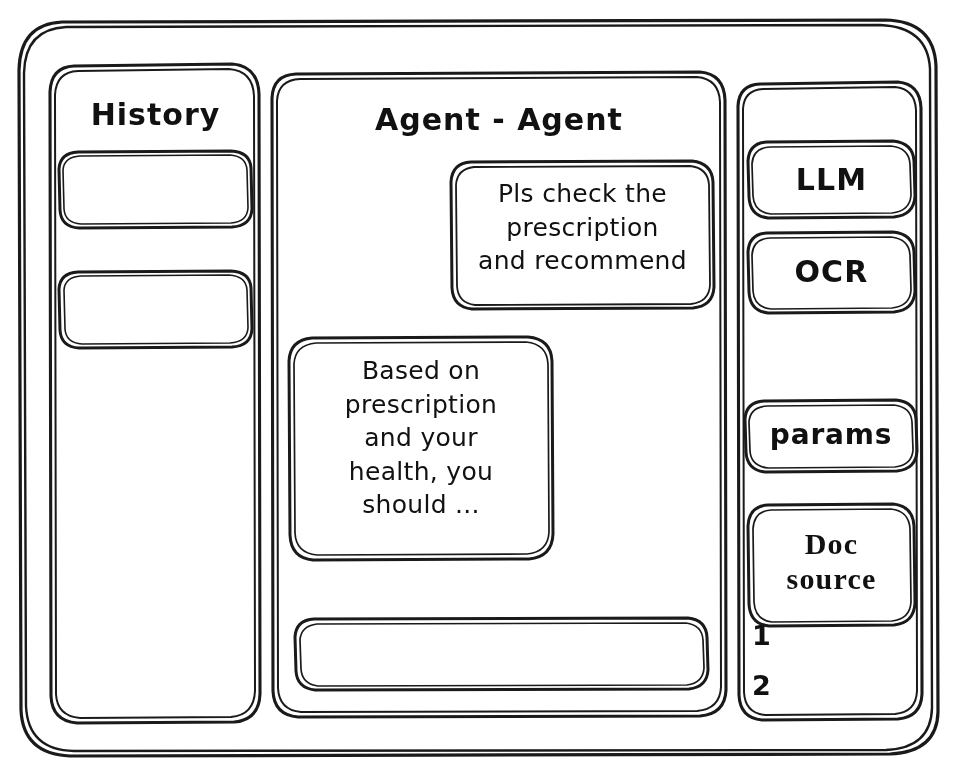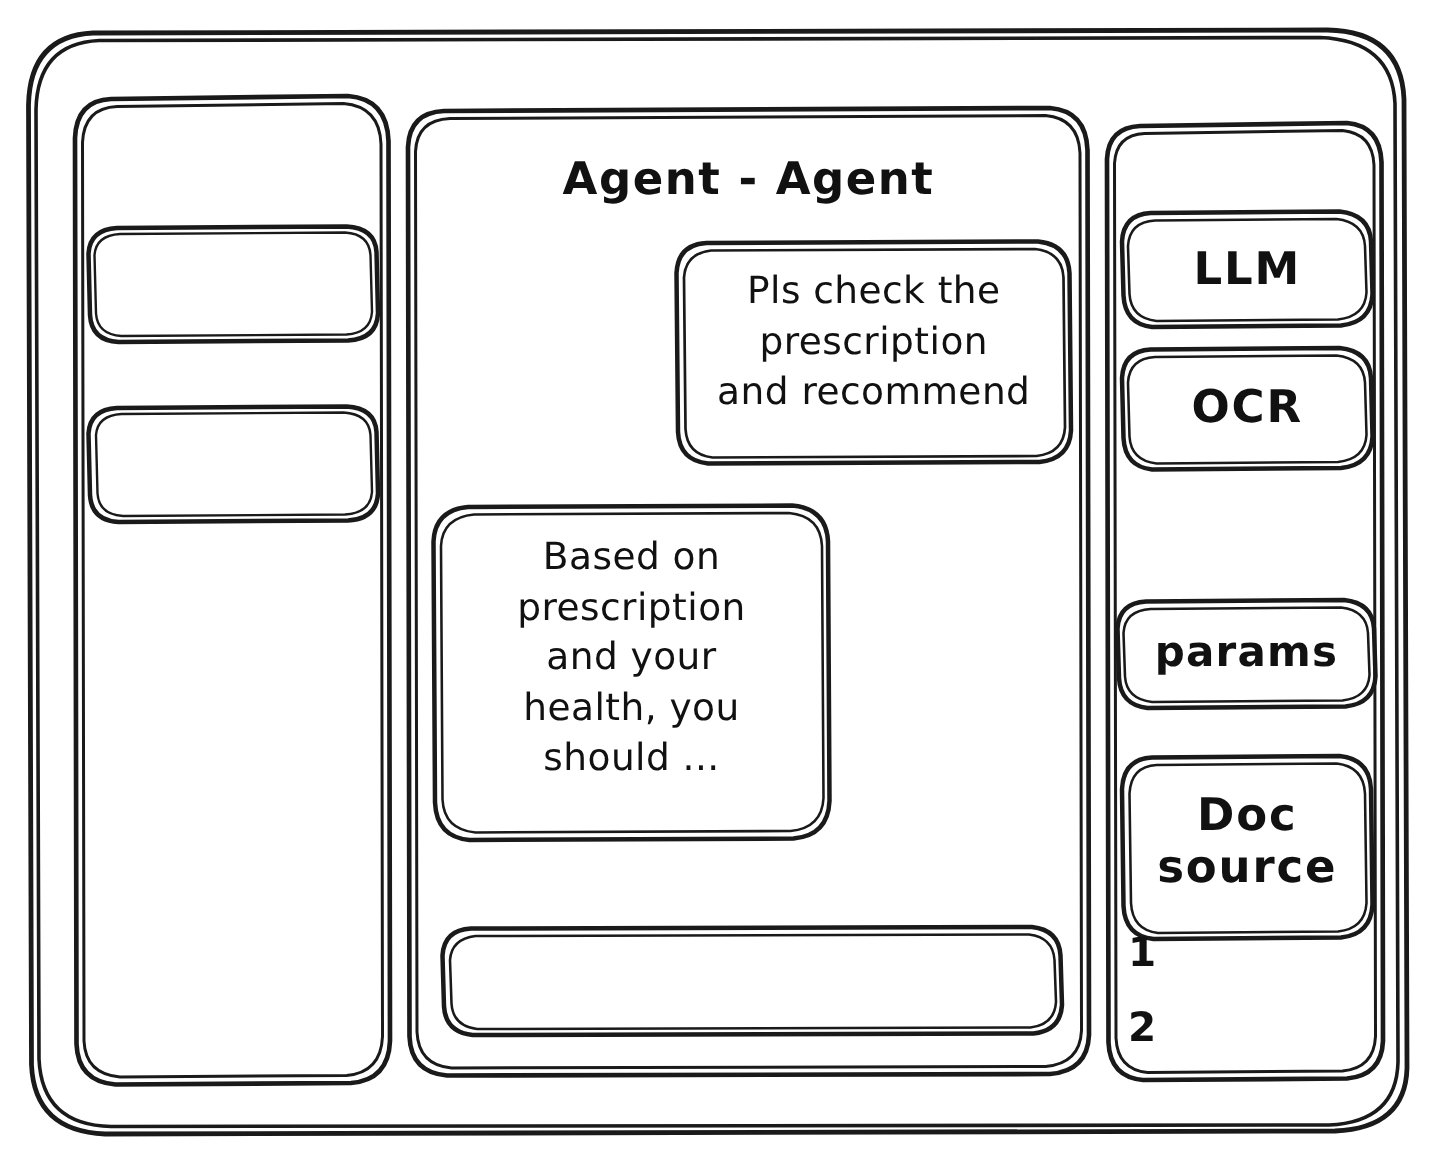--- a/index.html
+++ b/index.html
@@ -180,20 +180,21 @@
       <path stroke-width="3.0" d="
         M 768 505 L 893 504 Q 913 506 914 526 L 915 603 Q 914 623 894 625
         L 769 626 Q 750 624 749 604 L 748 526 Q 749 506 768 505 Z"></path>
       <path stroke-width="1.7" d="
         M 771 510 L 891 509 Q 909 511 910 529 L 911 602 Q 910 619 892 621
         L 772 622 Q 755 620 754 602 L 753 529 Q 754 511 771 510 Z"></path>
 
     </g>
   </svg>
 
+  <div class="label heading" data-interactable="false" style="left:51px; top:97px; width:209px;">History</div>
 
   <div class="hit" data-interactable="true" style="left:59px; top:151px; width:193px; height:77px;">
     <span class="label bubble-text" data-interactable="false" style="left:0; top:26px; width:193px;"></span>
   </div>
 
   <div class="hit" data-interactable="true" style="left:59px; top:271px; width:193px; height:77px;">
     <span class="label bubble-text" data-interactable="false" style="left:0; top:26px; width:193px;"></span>
   </div>
 
   <div class="hit" data-interactable="false" style="left:50px; top:64px; width:210px; height:659px; z-index:-1;"></div>
@@ -224,21 +225,21 @@
 
   <div class="hit" data-interactable="true" style="left:745px; top:400px; width:172px; height:72px;">
     <span class="label chip-text-sm" data-interactable="false" style="left:0; top:18px; width:172px;">params</span>
   </div>
 
   <div class="hit" data-interactable="true" style="left:748px; top:232px; width:167px; height:81px;">
     <span class="label chip-text" data-interactable="false" style="left:0; top:22px; width:167px;">OCR</span>
   </div>
 
   <div class="hit" data-interactable="true" style="left:748px; top:504px; width:167px; height:122px;">
-    <span class="label chip-text" data-interactable="false" style="left:0; top:22px; width:167px;">Doc
+    <span class="label chip-text" data-interactable="false" style="left:0; top:22px; width:167px;font-family:Liberation Serif, serif;">Doc
 source</span>
   </div>
 
   <div class="hit" data-interactable="true" style="left:752px; top:615px; width:60px; height:38px;">
     <span class="label numeral" data-interactable="false" style="left:0; top:5px; width:60px;">1</span>
   </div>
 
   <div class="hit" data-interactable="true" style="left:752px; top:665px; width:60px; height:38px;">
     <span class="label numeral" data-interactable="false" style="left:0; top:5px; width:60px;">2</span>
   </div>

